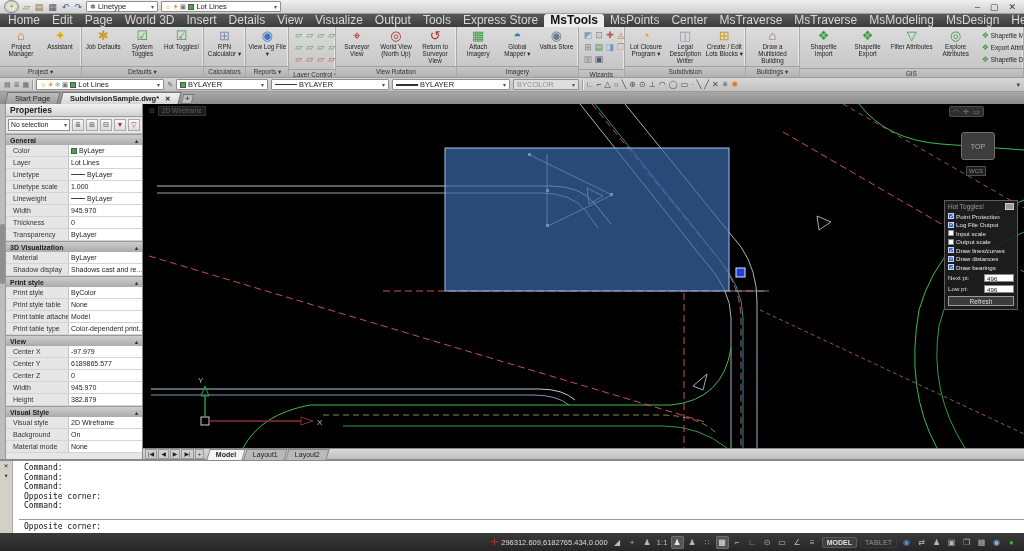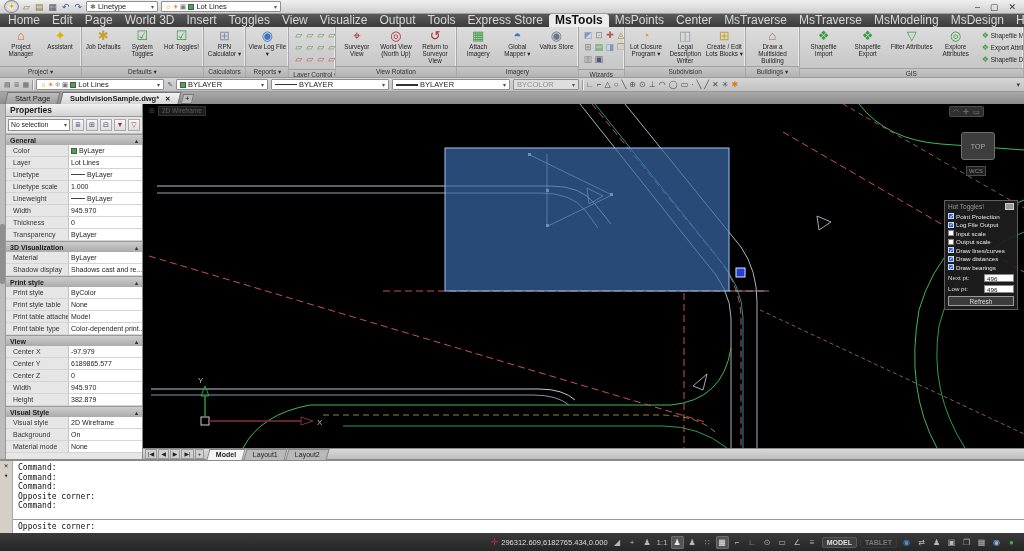--- a/index.html
+++ b/index.html
@@ -98,21 +98,21 @@
   .mtabs{height:11px;background:linear-gradient(#d9d9d9,#bfbfbf);display:flex;align-items:center;gap:1px;padding:0 2px;border-top:1px solid #888;}
   .mnav{font-size:6px;color:#222;border:1px solid #999;background:#cfcfcf;line-height:8px;padding:0 2px;}
   .mt{font-size:7px;color:#222;padding:0 7px;line-height:10px;border:1px solid #888;border-bottom:none;background:#b9b9b9;transform:skewX(-16deg);}
   .mt>span{display:inline-block;transform:skewX(16deg);}
   .mt.active{background:#f4f4f4;font-weight:bold;}
 
   
   .cmd{height:74px;display:flex;background:#fff;border-top:2px solid #8a8a8a;font-family:"DejaVu Sans Mono",monospace;}
   .cgut{width:13px;background:#d4d0c8;border-right:1px solid #aaa;display:flex;flex-direction:column;align-items:center;padding-top:2px;gap:3px;}
   .cgut span{font-size:7px;color:#222;line-height:7px;}
-  .cbody{flex:1;display:flex;flex-direction:column;}
+  .cbody{flex:1;display:flex;flex-direction:column;padding-left:6px;}
   .clines{flex:1;padding:2px 5px;overflow:hidden;}
   .cline{font-size:8px;line-height:9.6px;color:#111;white-space:pre;}
   .cinput{border-top:1px solid #999;padding:2px 5px;font-size:8px;color:#111;height:14px;}
 
   
   .status{height:18px;background:linear-gradient(#3a3a3a,#262626);display:flex;align-items:center;gap:3px;padding:0 6px;color:#c8c8c8;}
   .coords{display:flex;align-items:center;gap:3px;margin-left:auto;font-size:7.5px;color:#ddd;}
   .xh{color:#c03030;font-size:9px;}
   .sic{min-width:13px;height:13px;display:flex;align-items:center;justify-content:center;font-size:8px;color:#b8b8b8;border-radius:2px;}
   .sic.hl{background:#545454;box-shadow:inset 0 0 0 1px #6e6e6e;color:#e8e8e8;}
@@ -154,21 +154,21 @@
         <span>Lot Lines</span>
         <span class="car">▾</span>
       </div>
     </div>
     <div class="tabrow">
       <span class="mtab">Home</span>
         <span class="mtab">Edit</span>
         <span class="mtab">Page</span>
         <span class="mtab">World 3D</span>
         <span class="mtab">Insert</span>
-        <span class="mtab">Toggles</span>
+        <span class="mtab">Details</span>
         <span class="mtab">View</span>
         <span class="mtab">Visualize</span>
         <span class="mtab">Output</span>
         <span class="mtab">Tools</span>
         <span class="mtab">Express Store</span>
         <span class="mtab active">MsTools</span>
         <span class="mtab">MsPoints</span>
         <span class="mtab">Center</span>
         <span class="mtab">MsTraverse</span>
         <span class="mtab">MsTraverse</span>

